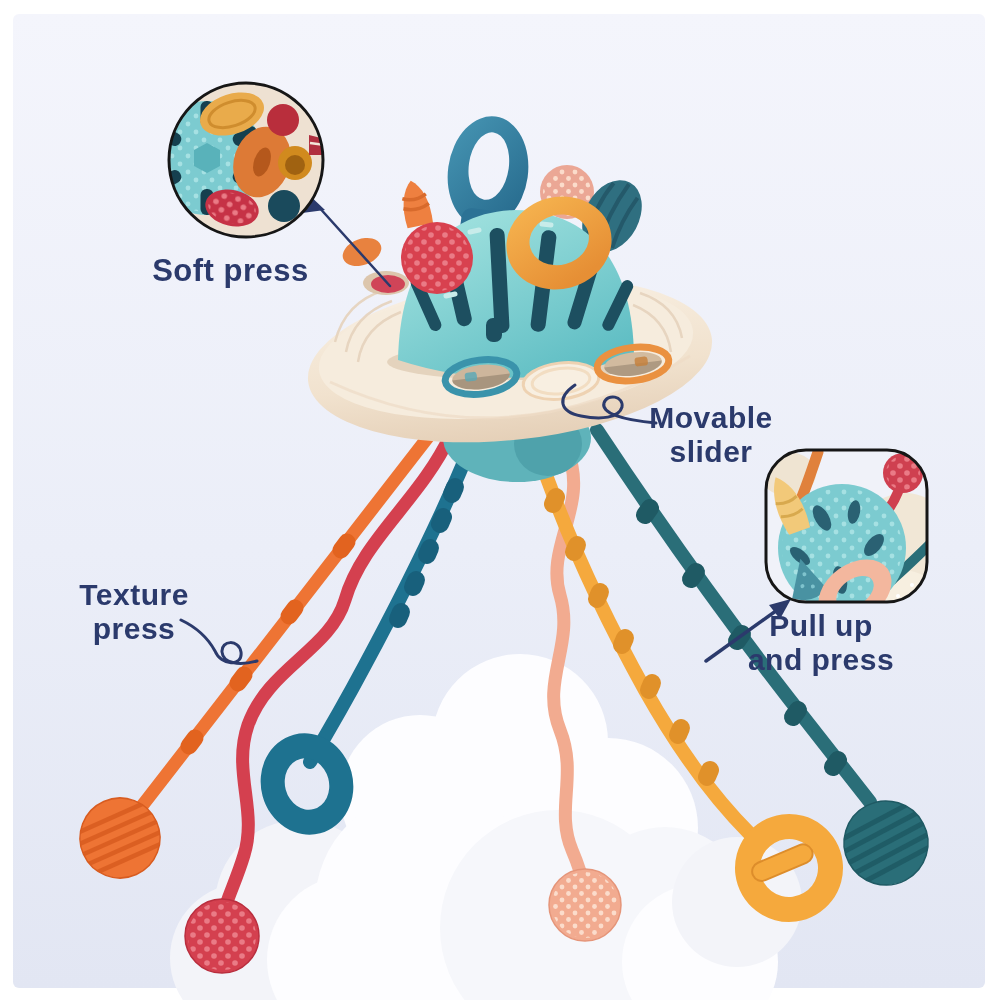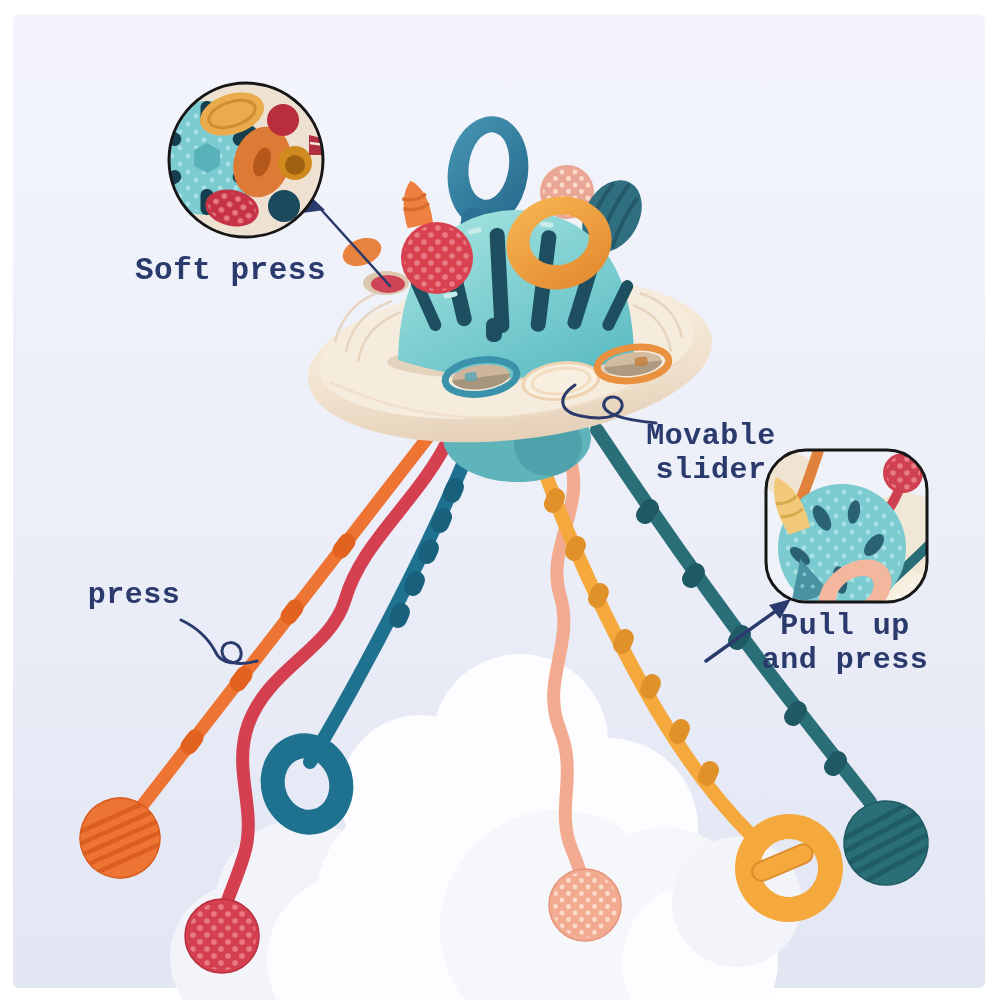--- a/index.html
+++ b/index.html
@@ -1,25 +1,25 @@
 <!DOCTYPE html>
 <html><head>
 <meta charset="utf-8">
 <style>
   html,body{margin:0;padding:0;background:#ffffff;}
   .stage{position:relative;width:1000px;height:1000px;background:#ffffff;overflow:hidden;
-         font-family:Liberation Mono, monospace;border-radius:8px;}
+         font-family:Liberation Sans, sans-serif;border-radius:8px;}
   .stage svg{position:absolute;left:0;top:0;}
   .lbl{position:absolute;color:#2b3a6c;font-weight:700;text-align:center;z-index:5;
        letter-spacing:0.5px;}
   .lbl span{display:block;}
   .lbl-soft{left:128px;top:253px;width:205px;font-size:31px;}
   .lbl-texture{left:38px;top:578px;width:192px;font-size:30px;line-height:34px;}
-  .lbl-movable{left:614px;top:419px;width:194px;font-size:30px;line-height:34px;text-align:center;}
-  .lbl-pull{left:746px;top:609px;width:198px;font-size:30px;line-height:34px;}
+  .lbl-movable{left:614px;top:401px;width:194px;font-size:30px;line-height:34px;text-align:center;}
+  .lbl-pull{left:722px;top:609px;width:198px;font-size:30px;line-height:34px;}
 </style>
 </head>
 <body>
 
 <div class="stage">
 
 <svg viewBox="0 0 1000 1000" width="1000" height="1000">
 <defs>
   <linearGradient id="bgGrad" x1="0" y1="0" x2="0" y2="1">
     <stop offset="0" stop-color="#f4f5fc"></stop>
@@ -350,20 +350,21 @@
     </g>
   </g>
   <rect x="766" y="450" width="161" height="152" rx="40" fill="none" stroke="#161616" stroke-width="3"></rect>
 </g>
 </svg>
 
 <div class="lbl lbl-soft">
   <span>Soft press</span>
 </div>
 <div class="lbl lbl-texture">
+  <span>Texture</span>
   <span>press</span>
 </div>
 <div class="lbl lbl-movable">
   <span>Movable</span>
   <span>slider</span>
 </div>
 <div class="lbl lbl-pull">
   <span>Pull up</span>
   <span>and press</span>
 </div>

